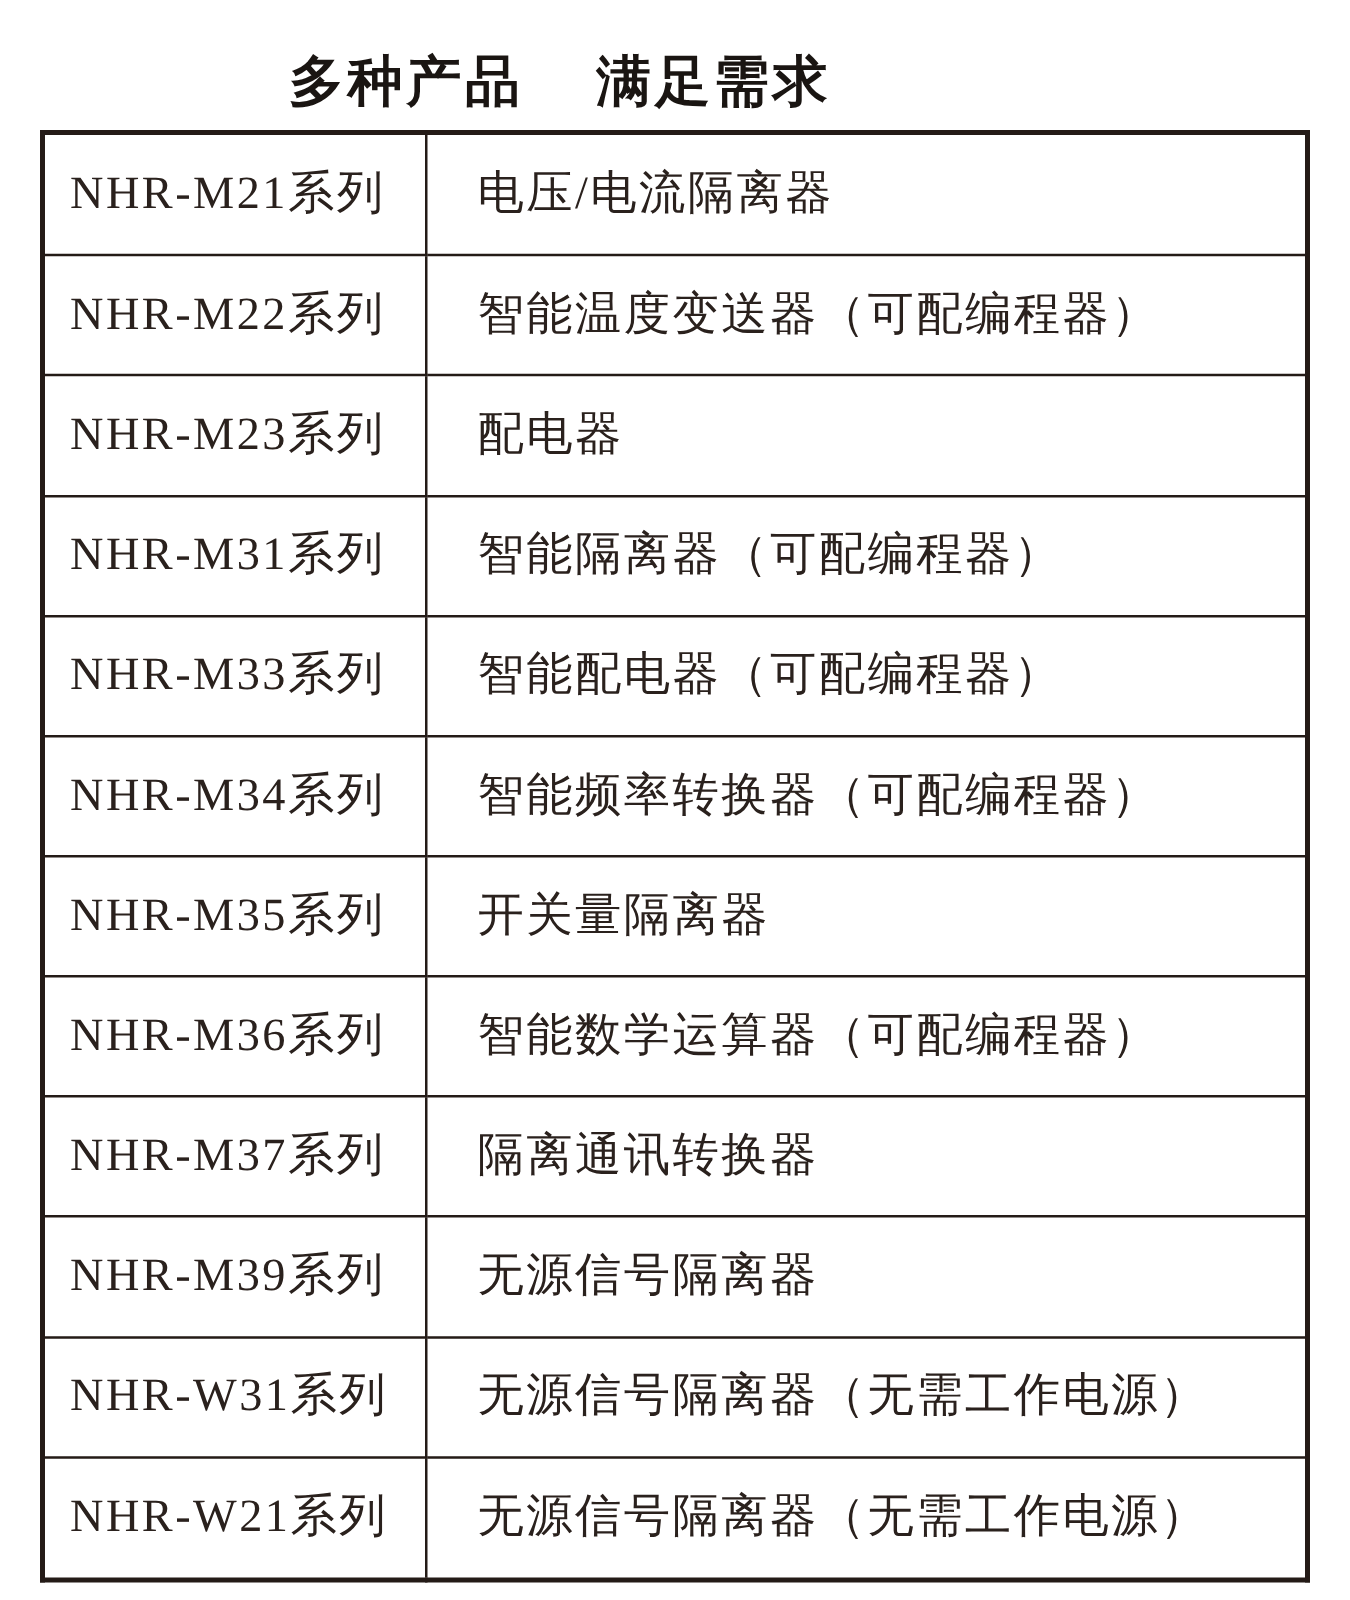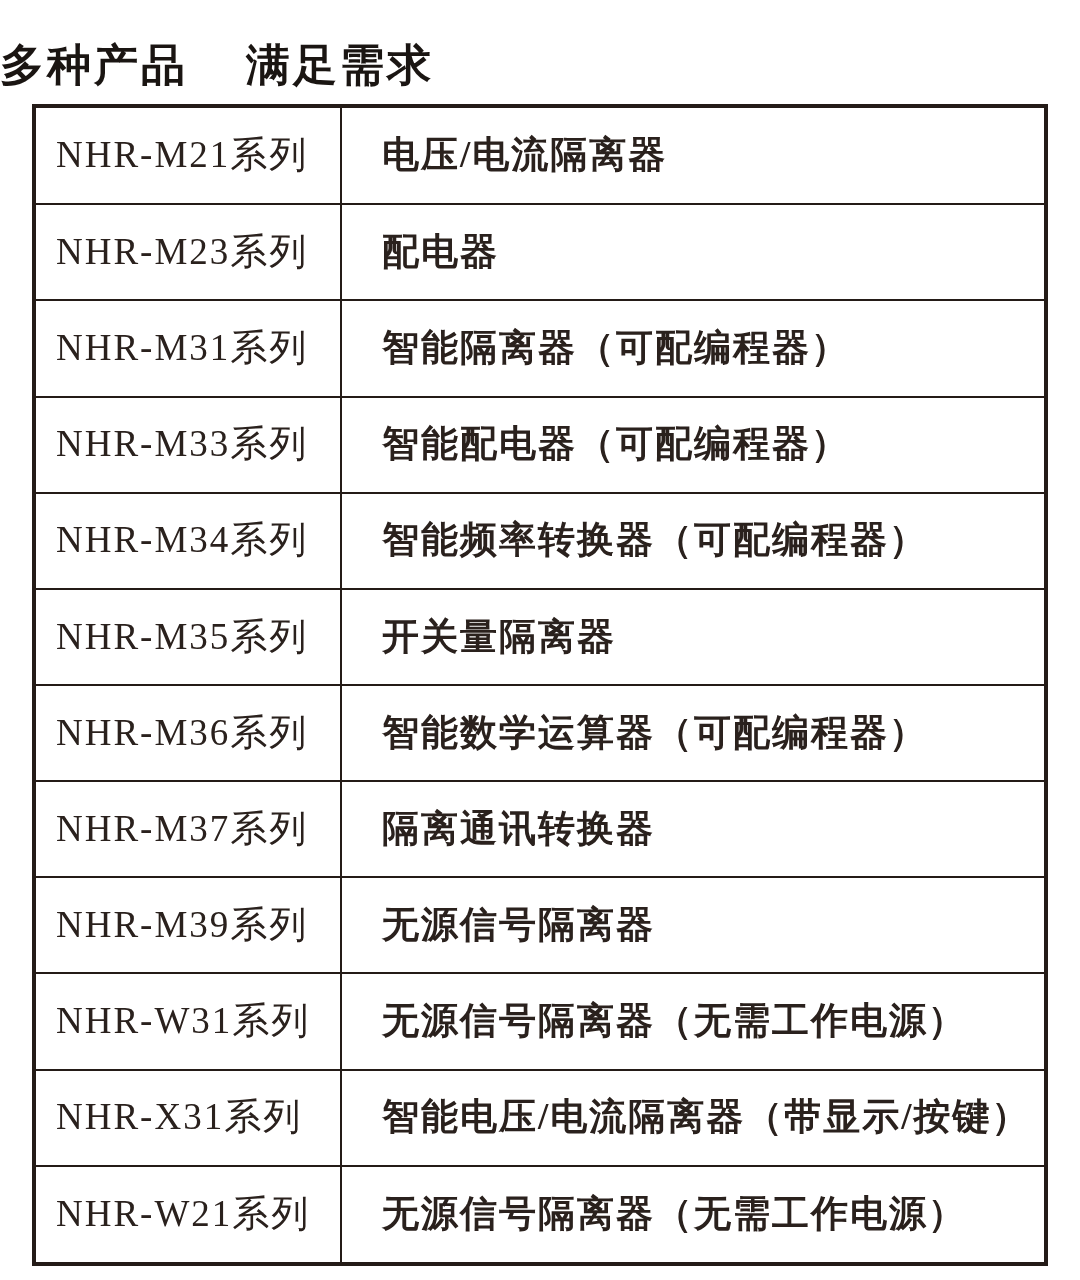--- a/index.html
+++ b/index.html
@@ -19,21 +19,21 @@
     width: 1080px;
     height: 1280px;
     background: var(--background);
     overflow: hidden;
   }
   .title {
     position: absolute;
     top: 36px;
     left: 0;
     width: 896px;
-    text-align: left;
+    text-align: center;
     font-family: "Liberation Sans", "DejaVu Sans", sans-serif;
     font-weight: 700;
     font-size: 44px;
     letter-spacing: 3px;
     color: var(--title);
     white-space: nowrap;
   }
   .title .part2 {
     margin-left: 58px;
   }
@@ -56,21 +56,20 @@
     letter-spacing: 2px;
     vertical-align: middle;
     white-space: nowrap;
     overflow: hidden;
   }
   .product-table td.series {
     padding-left: 20px;
   }
   .product-table td.desc {
     padding-left: 40px;
-    font-weight: bold;
   }
   col.col-series { width: 307px; }
 </style>
 </head>
 <body>
 
 <div class="page">
   <div class="title">
     <span class="part1">多种产品</span><span class="part2">满足需求</span>
   </div>
@@ -79,20 +78,24 @@
     <colgroup>
       <col class="col-series">
       <col class="col-desc">
     </colgroup>
     <tbody>
   <tr>
     <td class="series">NHR-M21系列</td>
     <td class="desc">电压/电流隔离器</td>
   </tr>
 
+  <tr>
+    <td class="series">NHR-M22系列</td>
+    <td class="desc">智能温度变送器（可配编程器）</td>
+  </tr>
 
   <tr>
     <td class="series">NHR-M23系列</td>
     <td class="desc">配电器</td>
   </tr>
 
   <tr>
     <td class="series">NHR-M31系列</td>
     <td class="desc">智能隔离器（可配编程器）</td>
   </tr>
@@ -127,24 +130,20 @@
   <tr>
     <td class="series">NHR-M39系列</td>
     <td class="desc">无源信号隔离器</td>
   </tr>
 
   <tr>
     <td class="series">NHR-W31系列</td>
     <td class="desc">无源信号隔离器（无需工作电源）</td>
   </tr>
 
-  <tr>
-    <td class="series">NHR-X31系列</td>
-    <td class="desc">智能电压/电流隔离器（带显示/按键）</td>
-  </tr>
 
 
 
 
   <tr>
     <td class="series">NHR-W21系列</td>
     <td class="desc">无源信号隔离器（无需工作电源）</td>
   </tr>
 </tbody>
   </table>

